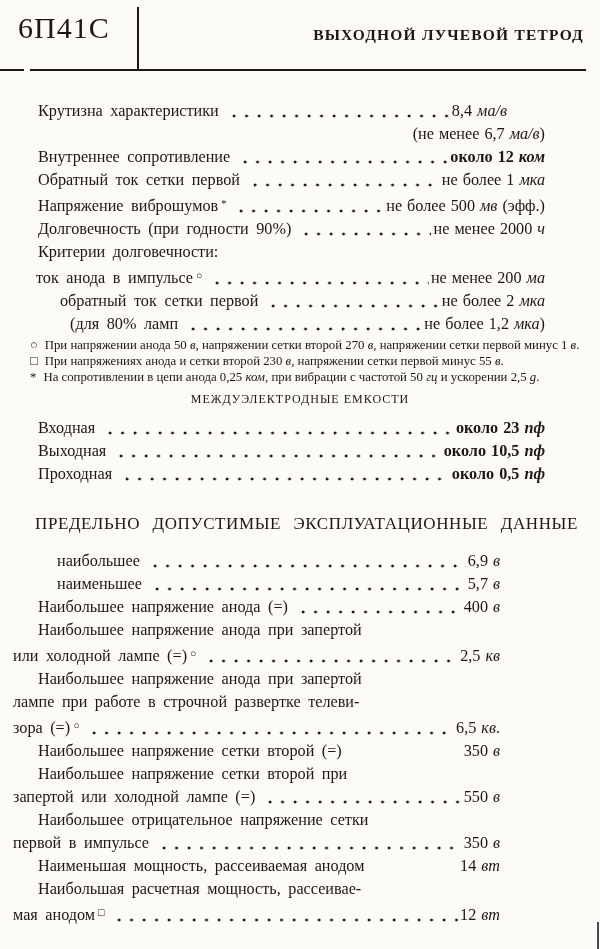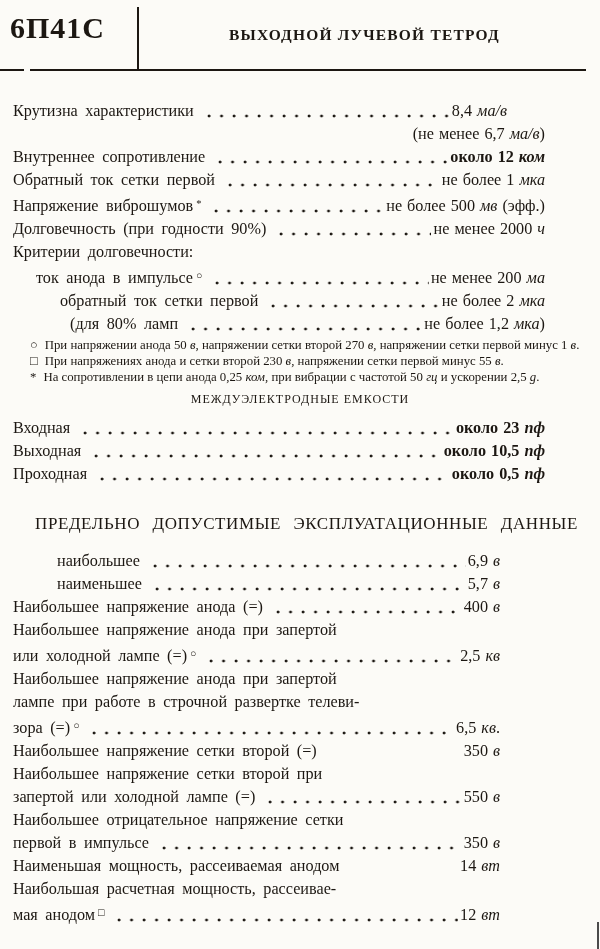--- a/index.html
+++ b/index.html
@@ -7,40 +7,40 @@
     position:relative;
     width:600px; height:949px;
     background:#fcfbf7;
     color:#1c1712;
     font-family:"Liberation Serif","DejaVu Serif",serif;
     overflow:hidden;
   }
   
   .masthead { position:relative; height:72px; }
   .tube-name {
-    position:absolute; left:10px; top:11px;
-    font-size:30px; font-weight:bold; letter-spacing:1px;
+    position:absolute; left:18px; top:11px;
+    font-size:30px; font-weight:normal; letter-spacing:1px;
   }
   .head-vline { position:absolute; left:137px; top:7px; width:2px; height:64px; background:#1c1712; }
   .doc-title {
     position:absolute; left:145px; right:16px; top:26px;
-    text-align:center; font-weight:bold; font-size:15.5px; letter-spacing:1.2px;
+    text-align:right; font-weight:bold; font-size:15.5px; letter-spacing:1.2px;
     white-space:nowrap;
   }
   .head-rule { position:absolute; top:69px; left:30px; width:556px; height:2px; background:#1c1712; }
   .head-dash { position:absolute; top:69px; left:0; width:24px; height:2px; background:#1c1712; }
 
   
   .rows { font-size:16.2px; word-spacing:3.5px; }
   .s1 { margin:28px 55px 0 13px; }
   .s2 { margin:6px 55px 0 13px; }
   .s3 { margin:15px 100px 0 13px; }
   .line { line-height:23px; }
   .line.last { display:flex; align-items:baseline; }
-  .ind0 { }
+  .ind0 { margin-left:25px; }
   .s1 .ind1 { margin-left:23px; }
   .s1 .ind2 { margin-left:47px; }
   .s1 .ind3 { margin-left:57px; }
   .s3 .ind1 { margin-left:44px; }
   .lbl { white-space:nowrap; }
   .leader {
     flex:1 1 auto; min-width:8px; align-self:stretch;
     margin:0 2px 0 9px;
     background-image:radial-gradient(circle at 2px 2px, #1c1712 1.25px, rgba(0,0,0,0) 1.7px);
     background-size:12.5px 4px;

